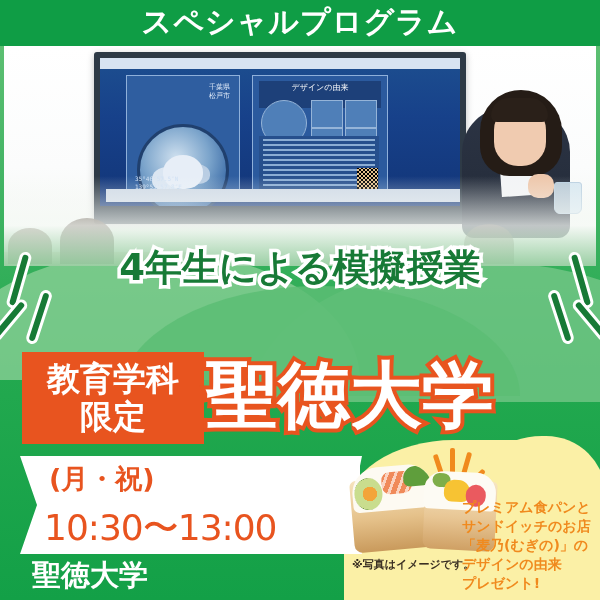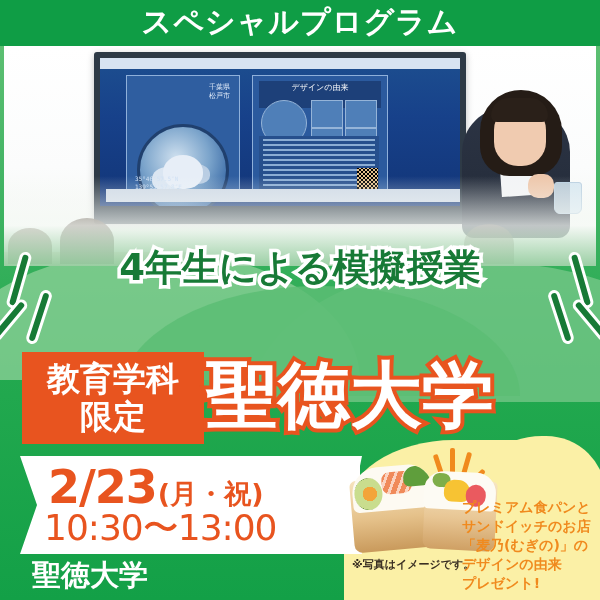--- a/index.html
+++ b/index.html
@@ -627,21 +627,20 @@
   <div class="badge">
     <div class="badge-line-1">教育学科</div>
     <div class="badge-line-2">限定</div>
   </div>
 
   <div class="main-title">聖徳大学</div>
 
   <div class="ribbon"></div>
   <div class="ribbon-notch-right"></div>
   <div class="date-row">
-    <span class="date-main">2/23</span>
     <span class="date-day">(月・祝)</span>
   </div>
   <div class="time-row">10:30〜13:00</div>
 
   <div class="univ">聖徳大学</div>
 
   <div class="gift-blob"></div>
   <div class="gift-blob-2"></div>
 
   <div class="sparkle" style="left:436px; top:454px; width:5px; height:22px; transform:rotate(-18deg);"></div>

